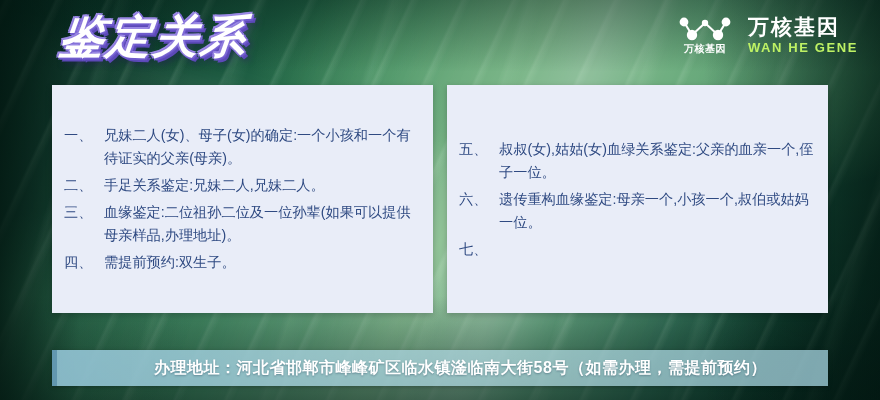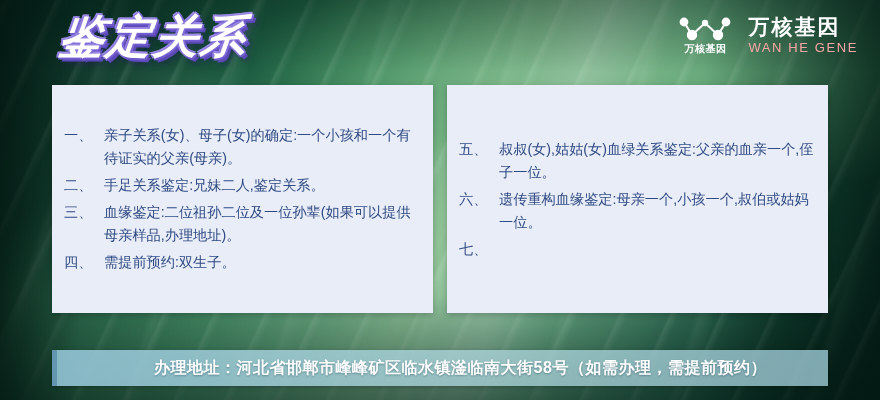--- a/index.html
+++ b/index.html
@@ -148,22 +148,22 @@
   }
   .brand-cn {
     font-size: 21px;
     font-weight: 700;
     color: #ffffff;
     letter-spacing: 2px;
     line-height: 1.05;
   }
   .brand-en {
     font-size: 13px;
-    font-weight: 400;
-    color: #fca5a5;
+    font-weight: 700;
+    color: #bef264;
     letter-spacing: 1.6px;
     line-height: 1;
   }
 
   
   .panels {
     position: absolute;
     left: 52px;
     top: 85px;
     width: 776px;
@@ -266,25 +266,25 @@
       <span class="brand-cn">万核基因</span>
       <span class="brand-en">WAN HE GENE</span>
     </div>
   </div>
 
   <div class="panels">
 
     <div class="panel">
       <div class="item">
         <span class="item-num">一、</span>
-        <span class="item-text">亲子关系(女)、母子(女)的确定:一个小孩和一个有待证实的父亲(母亲)。</span>
+        <span class="item-text">兄妹二人(女)、母子(女)的确定:一个小孩和一个有待证实的父亲(母亲)。</span>
       </div>
       <div class="item">
         <span class="item-num">二、</span>
-        <span class="item-text">手足关系鉴定:兄妹二人,鉴定关系。</span>
+        <span class="item-text">手足关系鉴定:兄妹二人,兄妹二人。</span>
       </div>
       <div class="item">
         <span class="item-num">三、</span>
         <span class="item-text">血缘鉴定:二位祖孙二位及一位孙辈(如果可以提供母亲样品,办理地址)。</span>
       </div>
       <div class="item">
         <span class="item-num">四、</span>
         <span class="item-text">需提前预约:双生子。</span>
       </div>
     </div>

